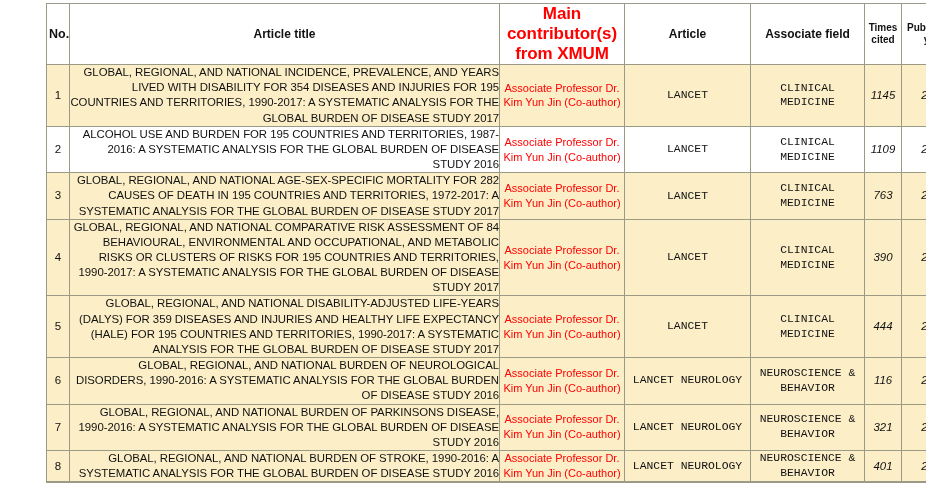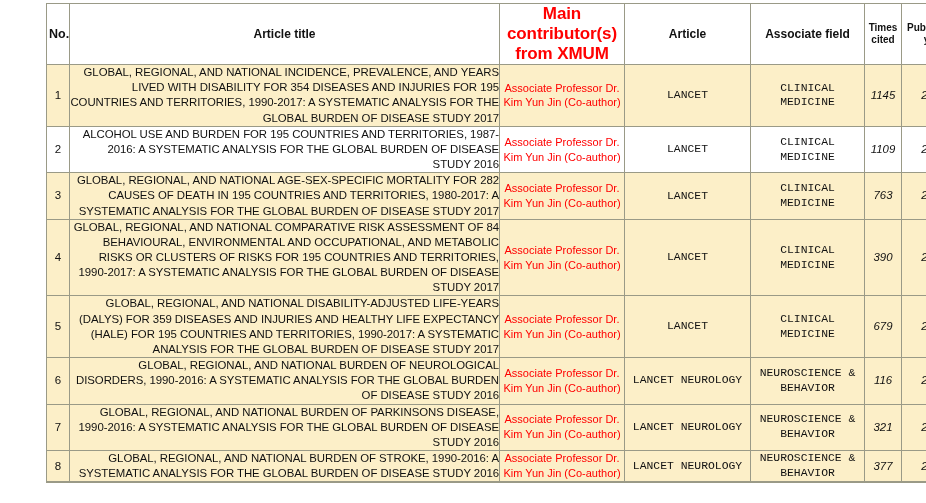--- a/index.html
+++ b/index.html
@@ -155,21 +155,21 @@
           <td class="cell-no">2</td>
           <td class="cell-title">ALCOHOL USE AND BURDEN FOR 195 COUNTRIES AND TERRITORIES, 1987-2016: A SYSTEMATIC ANALYSIS FOR THE GLOBAL BURDEN OF DISEASE STUDY 2016</td>
           <td class="cell-contrib">Associate Professor Dr. Kim Yun Jin (Co-author)</td>
           <td class="cell-source">LANCET</td>
           <td class="cell-field">CLINICAL MEDICINE</td>
           <td class="cell-cited">1109</td>
           <td class="cell-year">2018</td>
         </tr>
         <tr class="row-cream">
           <td class="cell-no">3</td>
-          <td class="cell-title">GLOBAL, REGIONAL, AND NATIONAL AGE-SEX-SPECIFIC MORTALITY FOR 282 CAUSES OF DEATH IN 195 COUNTRIES AND TERRITORIES, 1980-2017: A SYSTEMATIC ANALYSIS FOR THE GLOBAL BURDEN OF DISEASE STUDY 2017</td>
+          <td class="cell-title">GLOBAL, REGIONAL, AND NATIONAL AGE-SEX-SPECIFIC MORTALITY FOR 282 CAUSES OF DEATH IN 195 COUNTRIES AND TERRITORIES, 1972-2017: A SYSTEMATIC ANALYSIS FOR THE GLOBAL BURDEN OF DISEASE STUDY 2017</td>
           <td class="cell-contrib">Associate Professor Dr. Kim Yun Jin (Co-author)</td>
           <td class="cell-source">LANCET</td>
           <td class="cell-field">CLINICAL MEDICINE</td>
           <td class="cell-cited">763</td>
           <td class="cell-year">2018</td>
         </tr>
         <tr class="row-cream">
           <td class="cell-no">4</td>
           <td class="cell-title">GLOBAL, REGIONAL, AND NATIONAL COMPARATIVE RISK ASSESSMENT OF 84 BEHAVIOURAL, ENVIRONMENTAL AND OCCUPATIONAL, AND METABOLIC RISKS OR CLUSTERS OF RISKS FOR 195 COUNTRIES AND TERRITORIES, 1990-2017: A SYSTEMATIC ANALYSIS FOR THE GLOBAL BURDEN OF DISEASE STUDY 2017</td>
           <td class="cell-contrib">Associate Professor Dr. Kim Yun Jin (Co-author)</td>
@@ -177,21 +177,21 @@
           <td class="cell-field">CLINICAL MEDICINE</td>
           <td class="cell-cited">390</td>
           <td class="cell-year">2018</td>
         </tr>
         <tr class="row-cream">
           <td class="cell-no">5</td>
           <td class="cell-title">GLOBAL, REGIONAL, AND NATIONAL DISABILITY-ADJUSTED LIFE-YEARS (DALYS) FOR 359 DISEASES AND INJURIES AND HEALTHY LIFE EXPECTANCY (HALE) FOR 195 COUNTRIES AND TERRITORIES, 1990-2017: A SYSTEMATIC ANALYSIS FOR THE GLOBAL BURDEN OF DISEASE STUDY 2017</td>
           <td class="cell-contrib">Associate Professor Dr. Kim Yun Jin (Co-author)</td>
           <td class="cell-source">LANCET</td>
           <td class="cell-field">CLINICAL MEDICINE</td>
-          <td class="cell-cited">679</td>
+          <td class="cell-cited">444</td>
           <td class="cell-year">2018</td>
         </tr>
         <tr class="row-cream">
           <td class="cell-no">6</td>
           <td class="cell-title">GLOBAL, REGIONAL, AND NATIONAL BURDEN OF NEUROLOGICAL DISORDERS, 1990-2016: A SYSTEMATIC ANALYSIS FOR THE GLOBAL BURDEN OF DISEASE STUDY 2016</td>
           <td class="cell-contrib">Associate Professor Dr. Kim Yun Jin (Co-author)</td>
           <td class="cell-source">LANCET NEUROLOGY</td>
           <td class="cell-field">NEUROSCIENCE &amp; BEHAVIOR</td>
           <td class="cell-cited">116</td>
           <td class="cell-year">2019</td>
@@ -204,21 +204,21 @@
           <td class="cell-field">NEUROSCIENCE &amp; BEHAVIOR</td>
           <td class="cell-cited">321</td>
           <td class="cell-year">2018</td>
         </tr>
         <tr class="row-cream">
           <td class="cell-no">8</td>
           <td class="cell-title">GLOBAL, REGIONAL, AND NATIONAL BURDEN OF STROKE, 1990-2016: A SYSTEMATIC ANALYSIS FOR THE GLOBAL BURDEN OF DISEASE STUDY 2016</td>
           <td class="cell-contrib">Associate Professor Dr. Kim Yun Jin (Co-author)</td>
           <td class="cell-source">LANCET NEUROLOGY</td>
           <td class="cell-field">NEUROSCIENCE &amp; BEHAVIOR</td>
-          <td class="cell-cited">377</td>
+          <td class="cell-cited">401</td>
           <td class="cell-year">2019</td>
         </tr>
         <tr class="row-cream">
           <td class="cell-no"></td>
           <td class="cell-title"></td>
           <td class="cell-contrib"></td>
           <td class="cell-source"></td>
           <td class="cell-field"></td>
           <td class="cell-cited"></td>
           <td class="cell-year"></td>

